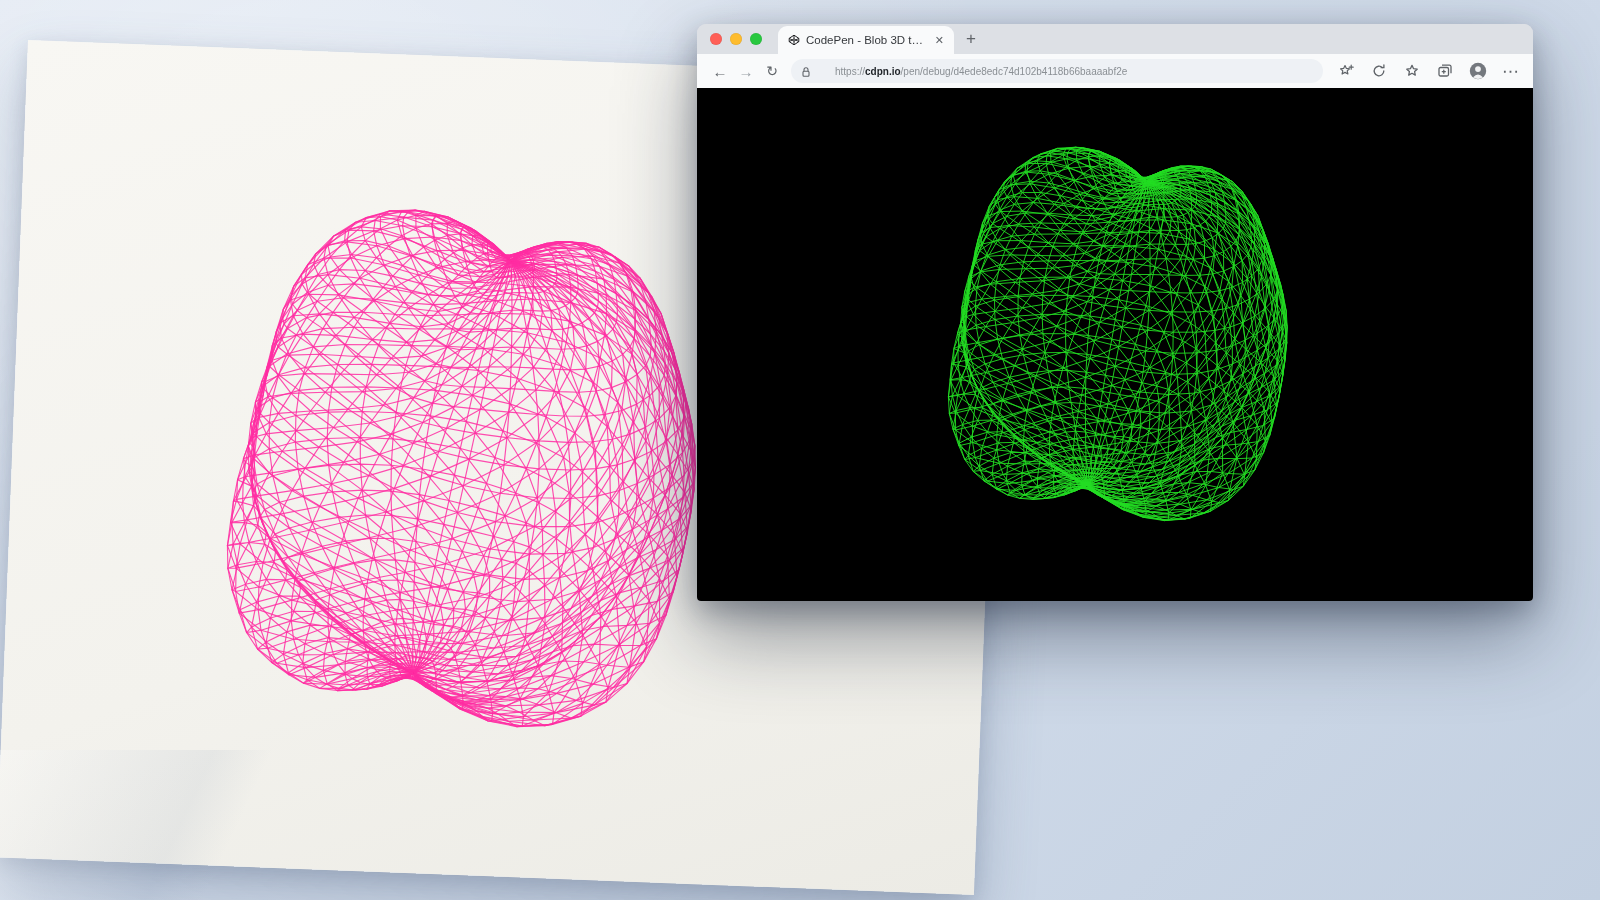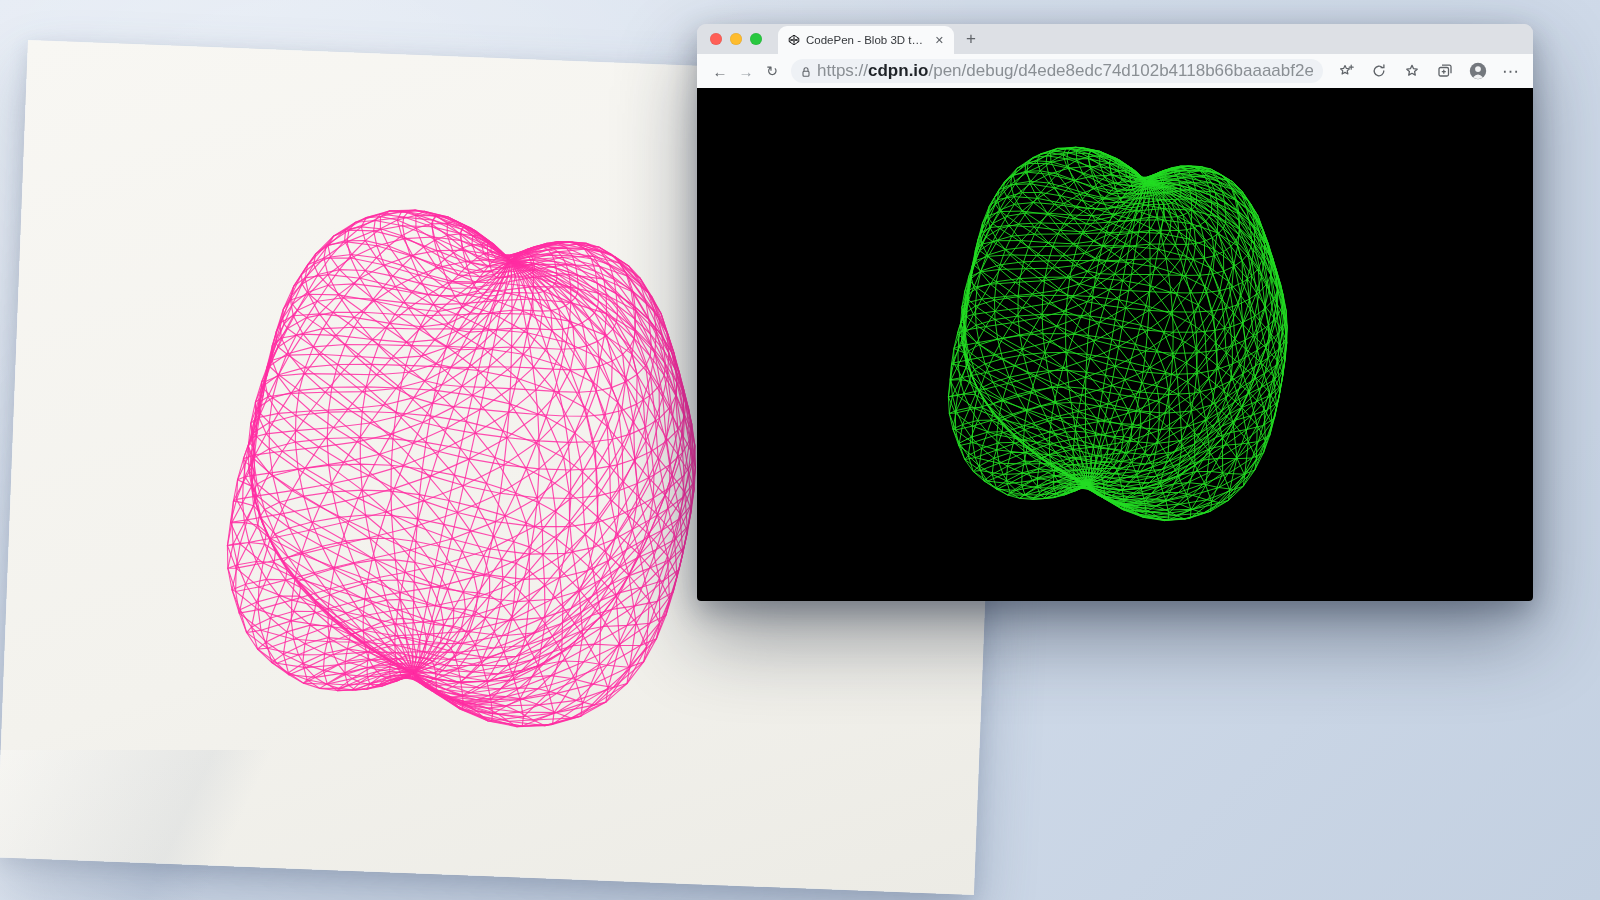--- a/index.html
+++ b/index.html
@@ -36,21 +36,21 @@
   .tab-title{flex:1;font-size:11.5px;color:#35383c;margin:0 6px;white-space:nowrap;overflow:hidden;text-overflow:ellipsis;}
   .tab-close{flex:0 0 auto;font-size:11px;color:#5f6368;line-height:1;padding:2px;}
   .newtab{margin-left:12px;font-size:17px;color:#5f6368;align-self:center;line-height:1;padding-bottom:2px;}
   .toolbar{height:34px;background:#f9fafb;display:flex;align-items:center;padding:0 10px;}
   .navbtn{width:26px;text-align:center;font-size:15px;line-height:1;}
   .navbtn.back{color:#5f6368;}
   .navbtn.fwd{color:#9aa0a6;}
   .navbtn.reload{color:#5f6368;font-size:14px;}
   .addr{flex:1;min-width:0;height:24px;margin:0 10px 0 6px;background:#eef1f5;border-radius:12px;
     display:flex;align-items:center;padding:0 10px;}
-  .addr .urltext{font-size:17px;white-space:nowrap;overflow:hidden;margin-left:6px;}
+  .addr .urltext{font-size:10px;white-space:nowrap;overflow:hidden;margin-left:24px;}
   .url-dim{color:#8a8f94;}
   .url-domain{color:#1f2328;font-weight:700;}
   .right-icons{display:flex;align-items:center;gap:15px;padding:0 4px;color:#5f6368;}
   .right-icons svg{display:block;}
   .more{font-size:17px;line-height:1;color:#5f6368;}
   .viewport{position:absolute;left:0;top:64px;right:0;bottom:0;background:#000;}
   .screen-blob{position:absolute;left:185px;top:10px;width:470px;height:470px;}
   .icon{display:flex;}
 </style>
 </head>

